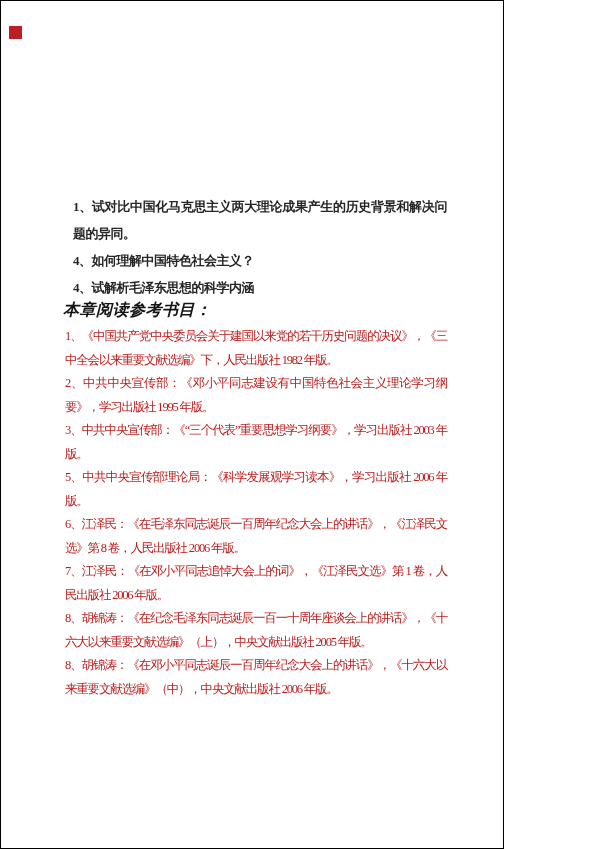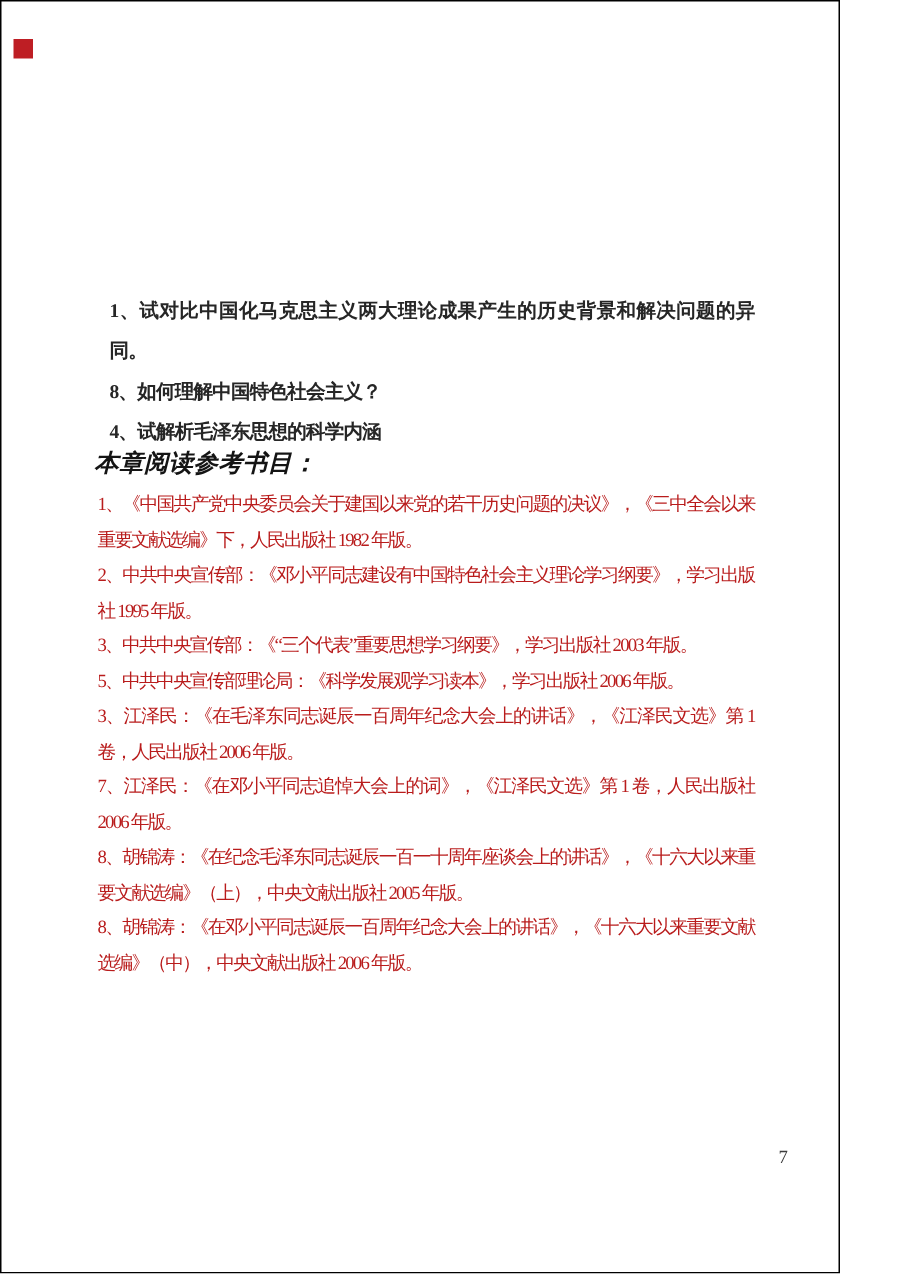--- a/index.html
+++ b/index.html
@@ -2,21 +2,21 @@
 <html><head>
 <meta charset="utf-8">
 <style>
   html, body {
     margin: 0;
     padding: 0;
     background: #ffffff;
   }
   .page {
     position: relative;
-    width: 560px;
+    width: 504px;
     height: 849px;
     box-sizing: border-box;
     border: 1px solid #000000;
     background: #ffffff;
     overflow: hidden;
     font-family: "Liberation Serif", "DejaVu Serif", serif;
     color: #2b2b2b;
   }
   .corner-marker {
     position: absolute;
@@ -77,32 +77,32 @@
 </style>
 </head>
 <body>
 
 <div class="page">
 
   <div class="corner-marker" style="background-color: rgb(190, 30, 36);"></div>
 
   <section class="questions">
     <p class="question">1、试对比中国化马克思主义两大理论成果产生的历史背景和解决问题的异同。</p>
-    <p class="question">8、如何理解中国特色社会主义？</p>
+    <p class="question">4、如何理解中国特色社会主义？</p>
     <p class="question">4、试解析毛泽东思想的科学内涵</p>
   </section>
 
   <h2 class="section-heading">本章阅读参考书目：</h2>
 
   <section class="references">
     <p class="reference">1、《中国共产党中央委员会关于建国以来党的若干历史问题的决议》，《三中全会以来重要文献选编》下，人民出版社 1982 年版。</p>
     <p class="reference">2、中共中央宣传部：《邓小平同志建设有中国特色社会主义理论学习纲要》，学习出版社 1995 年版。</p>
     <p class="reference">3、中共中央宣传部：《“三个代表”重要思想学习纲要》，学习出版社 2003 年版。</p>
     <p class="reference">5、中共中央宣传部理论局：《科学发展观学习读本》，学习出版社 2006 年版。</p>
-    <p class="reference">3、江泽民：《在毛泽东同志诞辰一百周年纪念大会上的讲话》，《江泽民文选》第 1 卷，人民出版社 2006 年版。</p>
+    <p class="reference">6、江泽民：《在毛泽东同志诞辰一百周年纪念大会上的讲话》，《江泽民文选》第 8 卷，人民出版社 2006 年版。</p>
     <p class="reference">7、江泽民：《在邓小平同志追悼大会上的词》，《江泽民文选》第 1 卷，人民出版社 2006 年版。</p>
     <p class="reference">8、胡锦涛：《在纪念毛泽东同志诞辰一百一十周年座谈会上的讲话》，《十六大以来重要文献选编》（上），中央文献出版社 2005 年版。</p>
     <p class="reference">8、胡锦涛：《在邓小平同志诞辰一百周年纪念大会上的讲话》，《十六大以来重要文献选编》（中），中央文献出版社 2006 年版。</p>
   </section>
 
   <div class="page-number">7</div>
 
 </div>
 
 </body></html>

